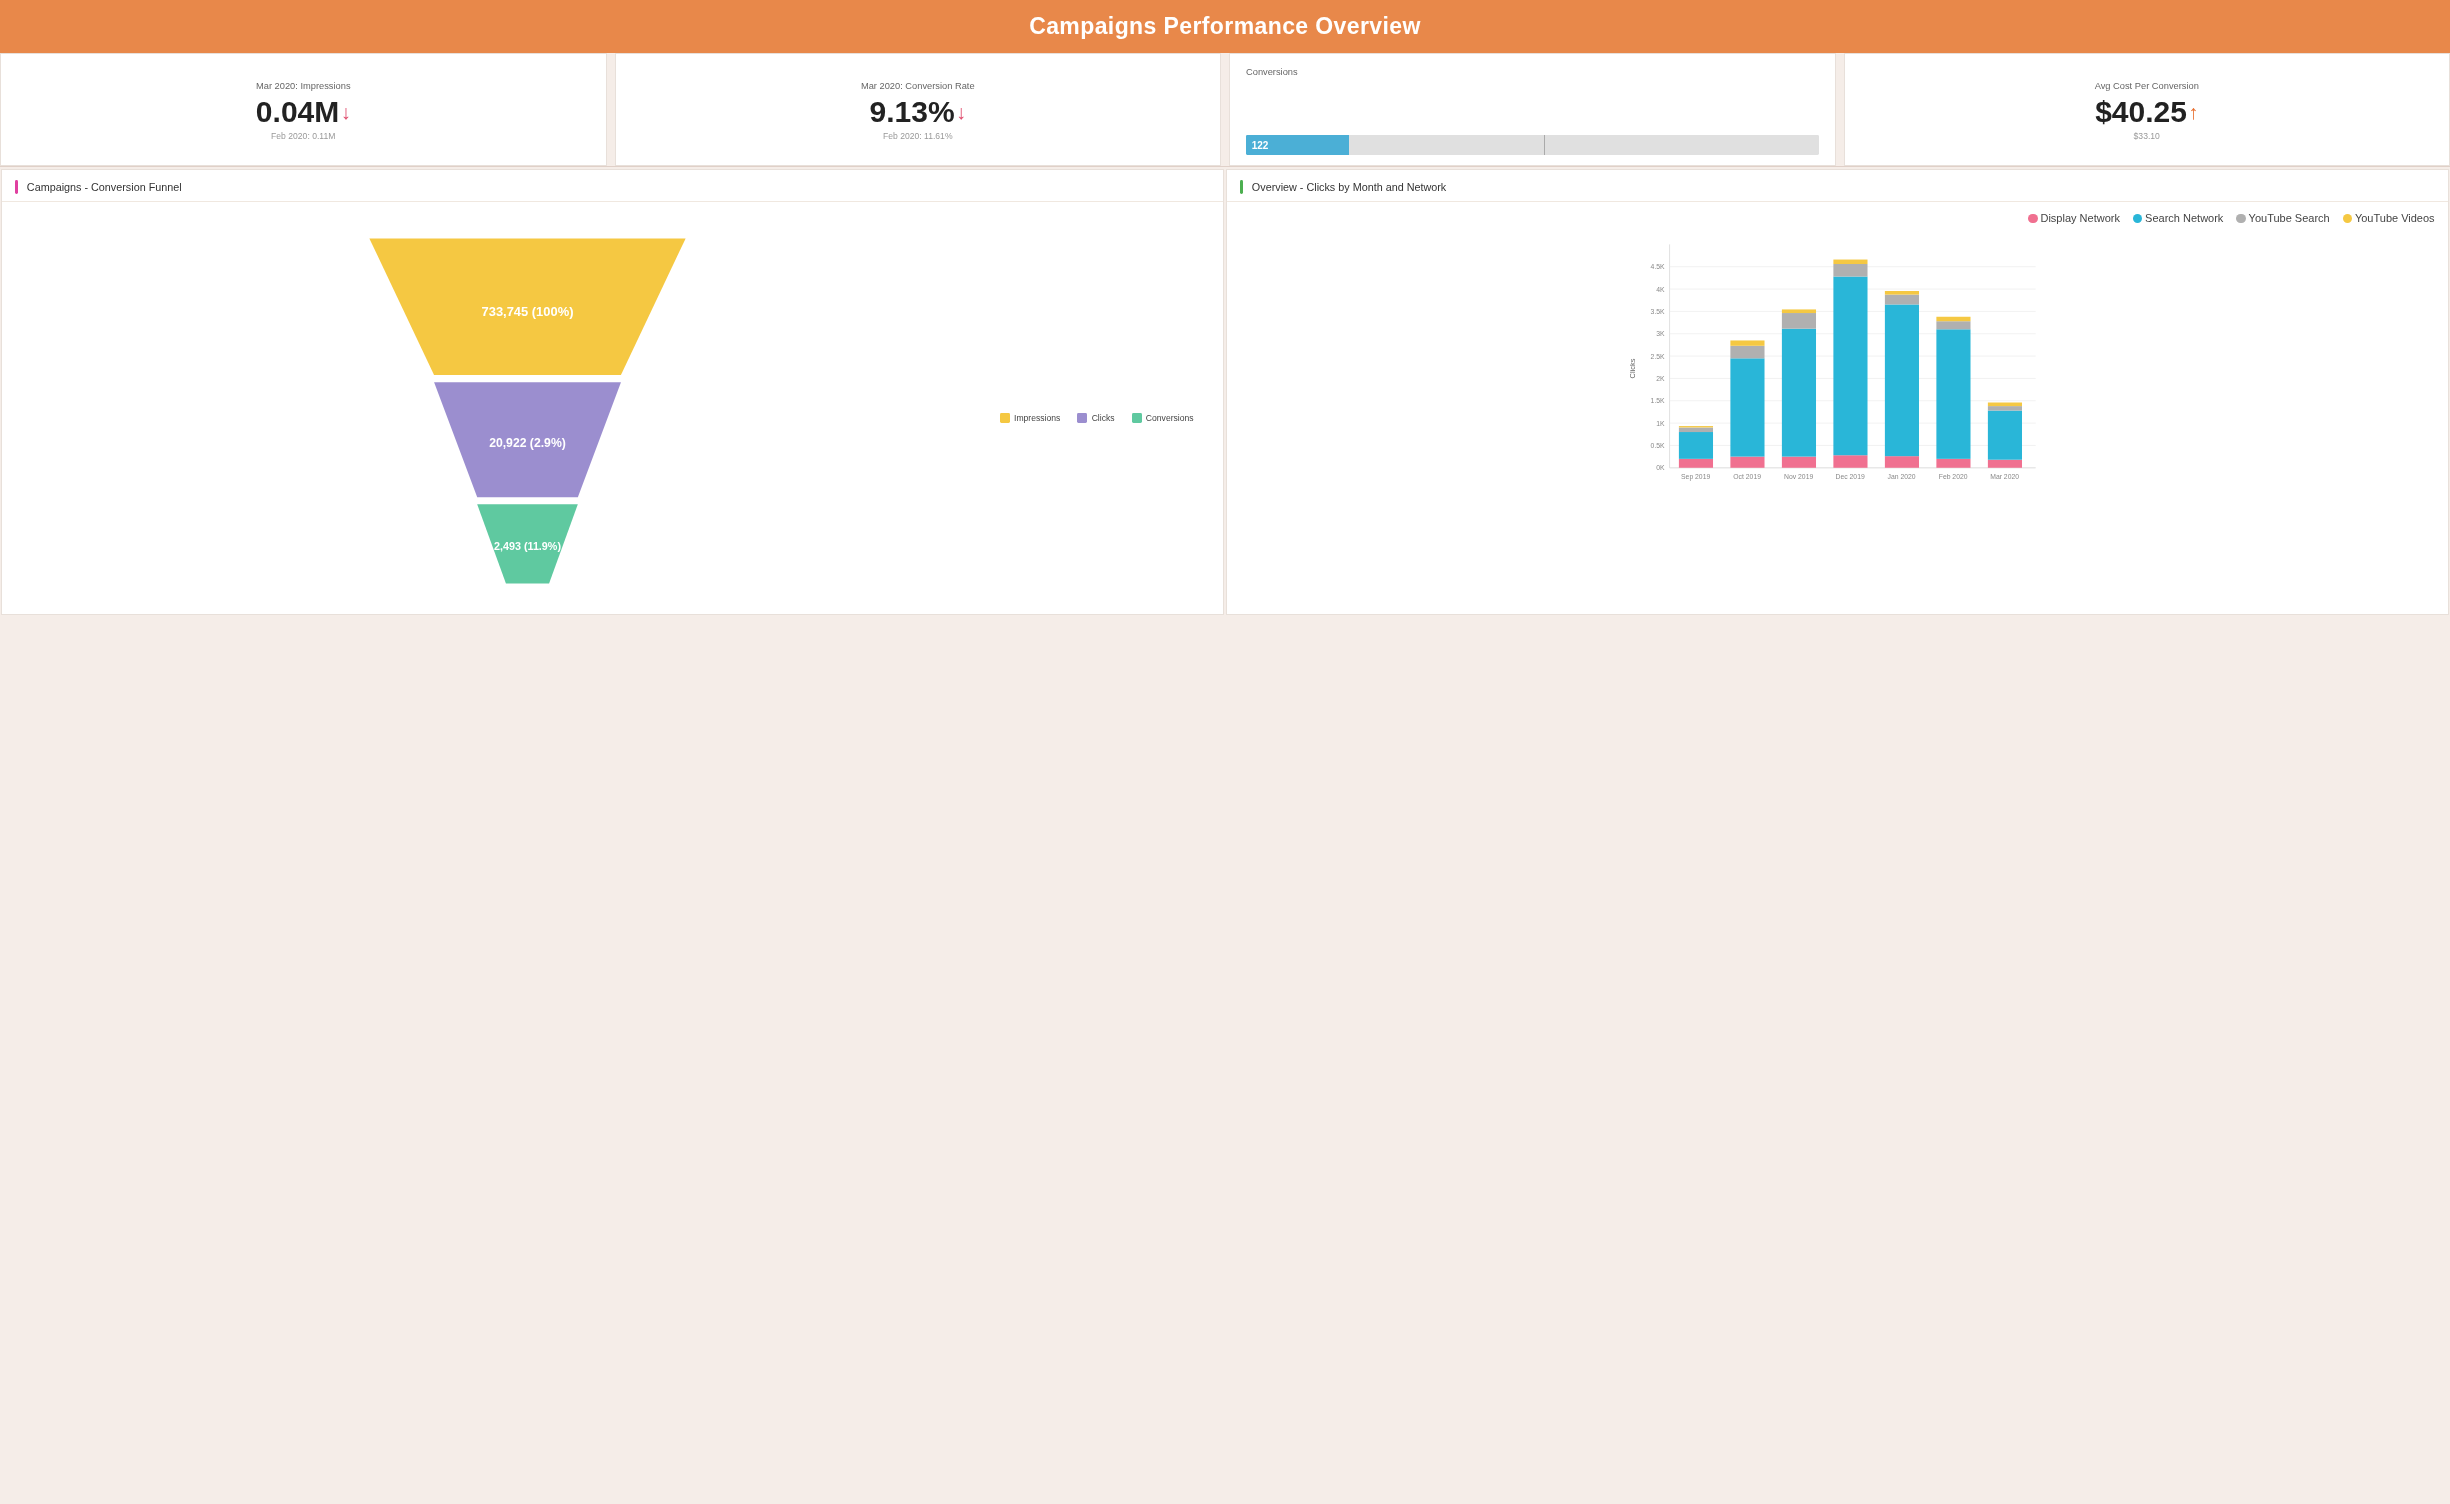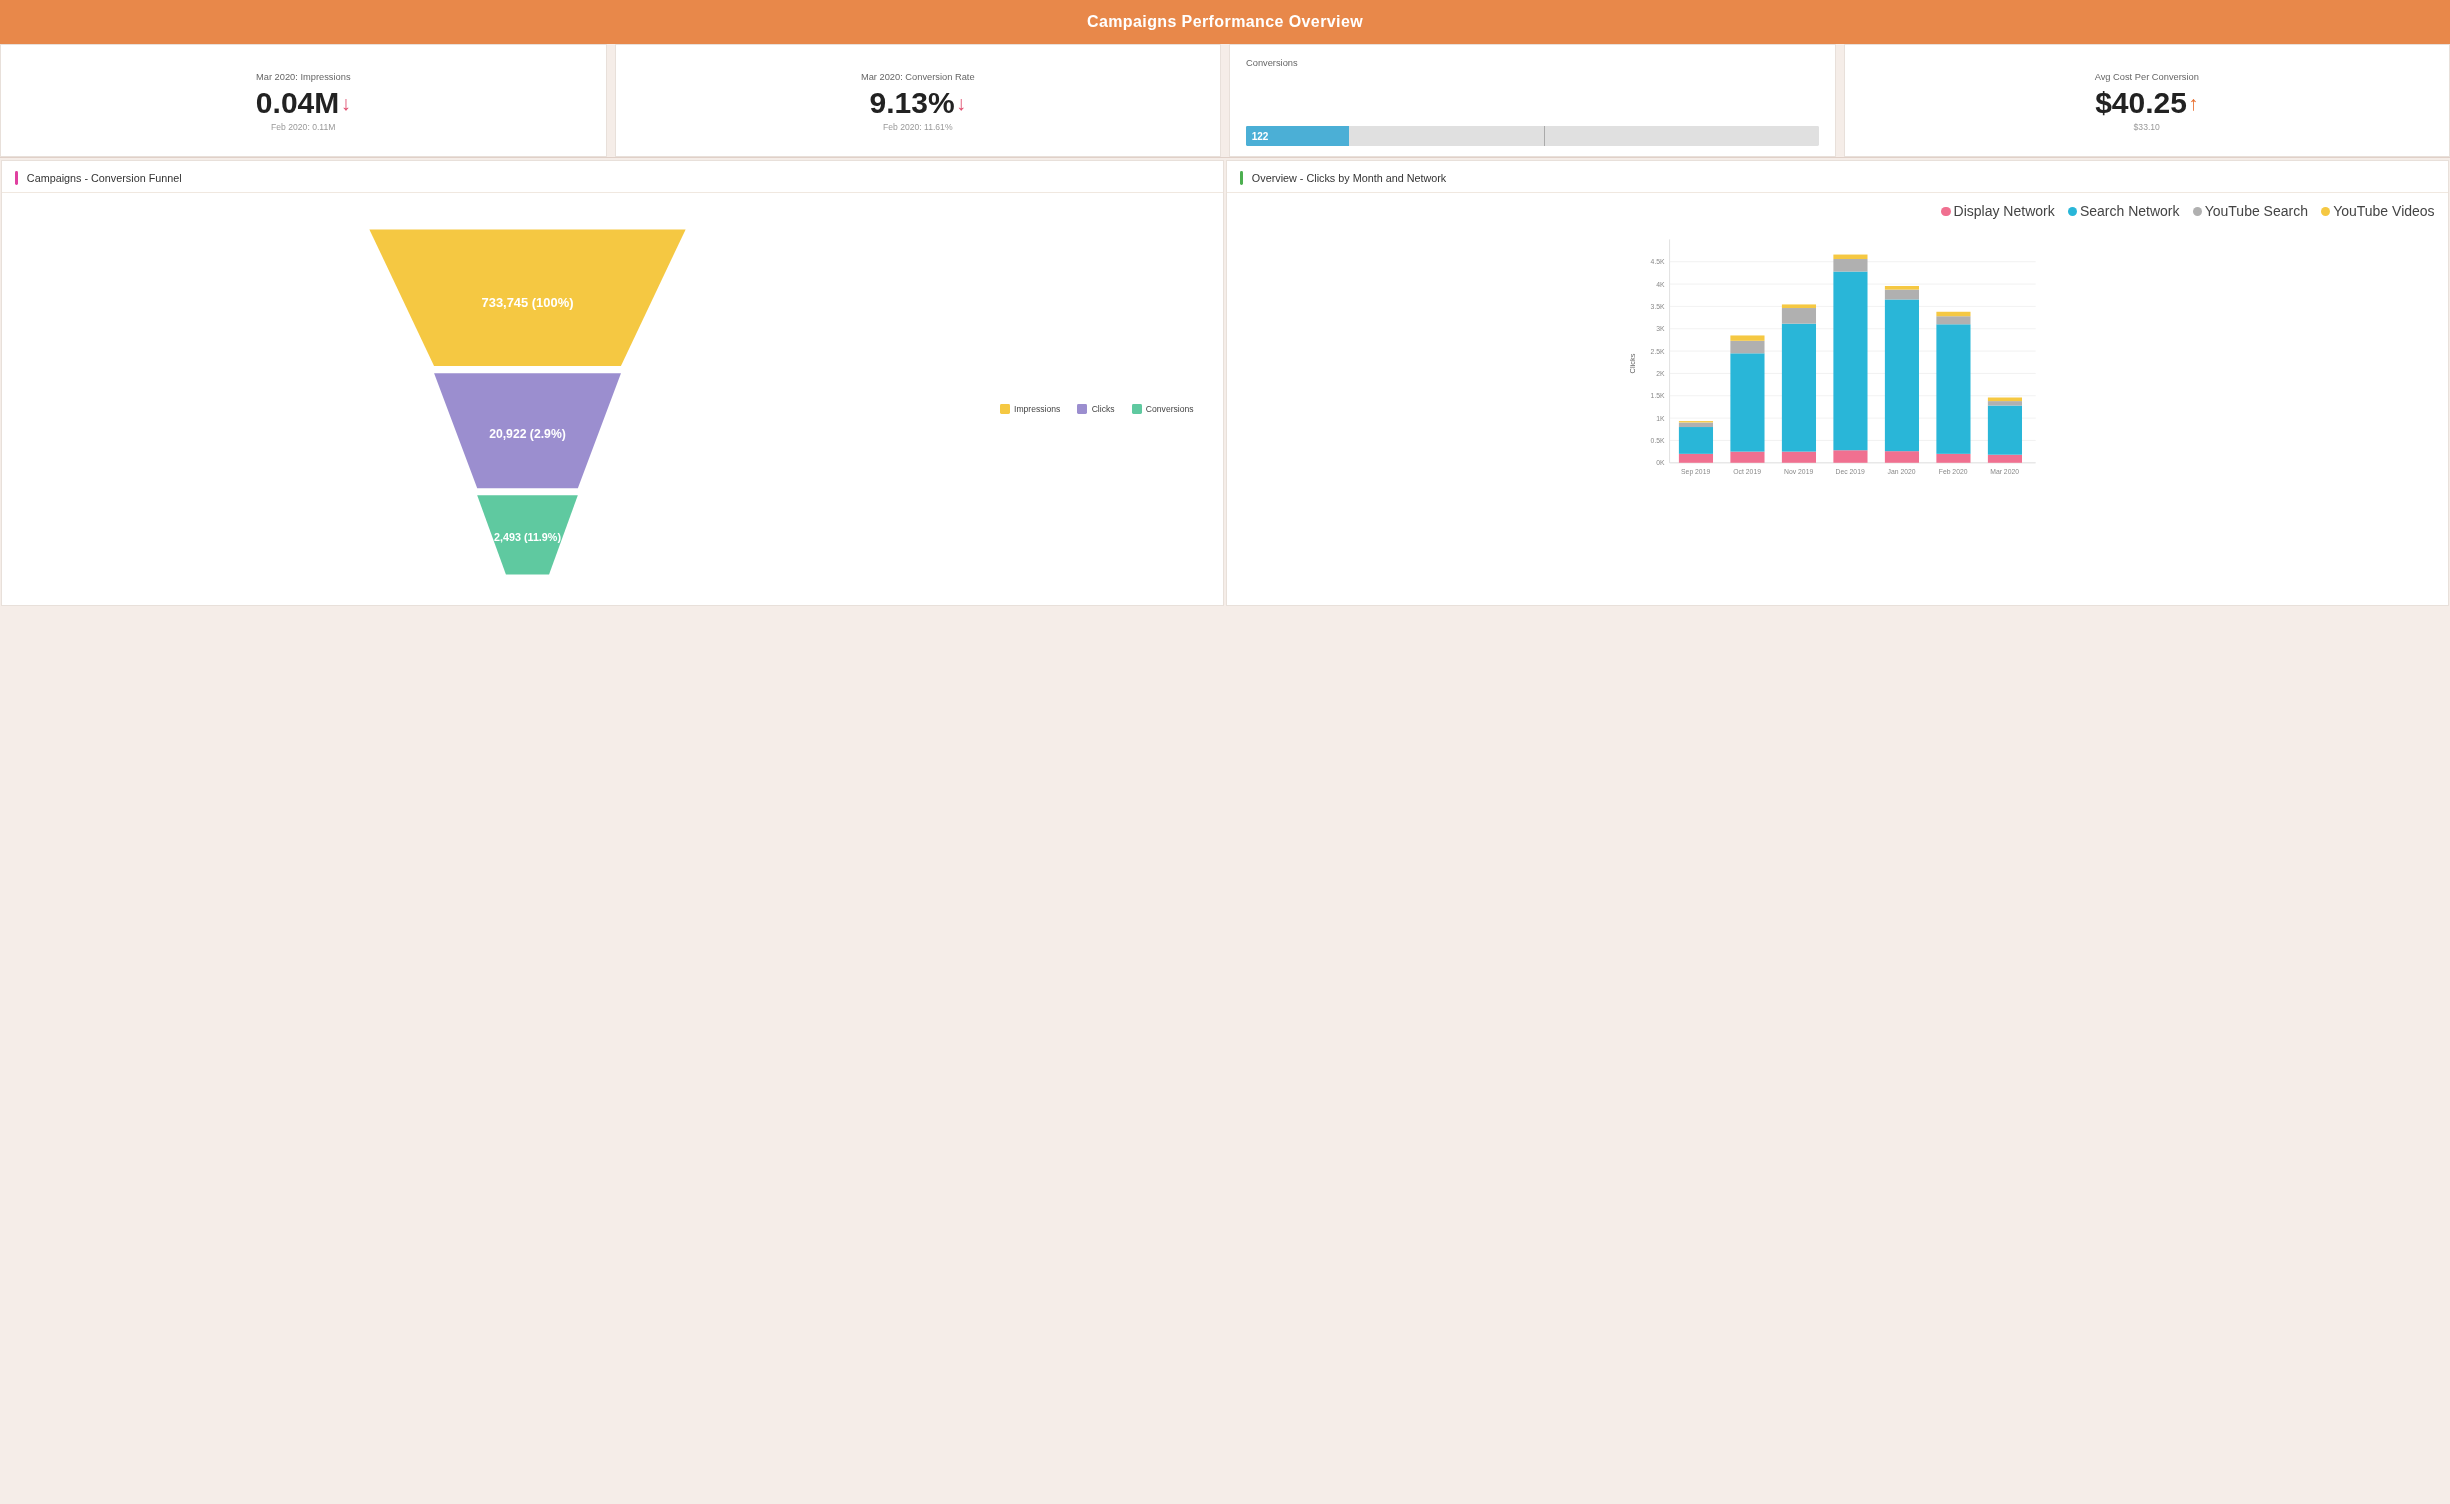--- a/index.html
+++ b/index.html
@@ -7,21 +7,21 @@
       font-family: 'Segoe UI', Arial, sans-serif;
       background: #f5ede8;
       min-height: 100vh;
       padding: 0;
     }
     .header {
       background: #e8884a;
       color: white;
       text-align: center;
       padding: 13px 0;
-      font-size: 16px;
+      font-size: 23px;
       font-weight: 600;
       letter-spacing: 0.4px;
     }
     .kpi-row {
       display: grid;
       grid-template-columns: 1fr 1fr 1fr 1fr;
       gap: 8px;
       background: #f5ede8;
       border-bottom: 0.7px solid #e0d0c8;
     }
@@ -150,21 +150,21 @@
       border-radius: 1.4px;
     }
     .chart-container {
       padding: 10px 13px 13px 13px;
     }
     .chart-legend {
       display: flex;
       gap: 13px;
       justify-content: flex-end;
       margin-bottom: 7.2px;
-      font-size: 14px;
+      font-size: 11px;
       color: #444;
       flex-wrap: wrap;
     }
     .chart-legend-item {
       display: flex;
       align-items: center;
       gap: 2.9px;
     }
     .chart-legend-dot {
       width: 9.3px;

